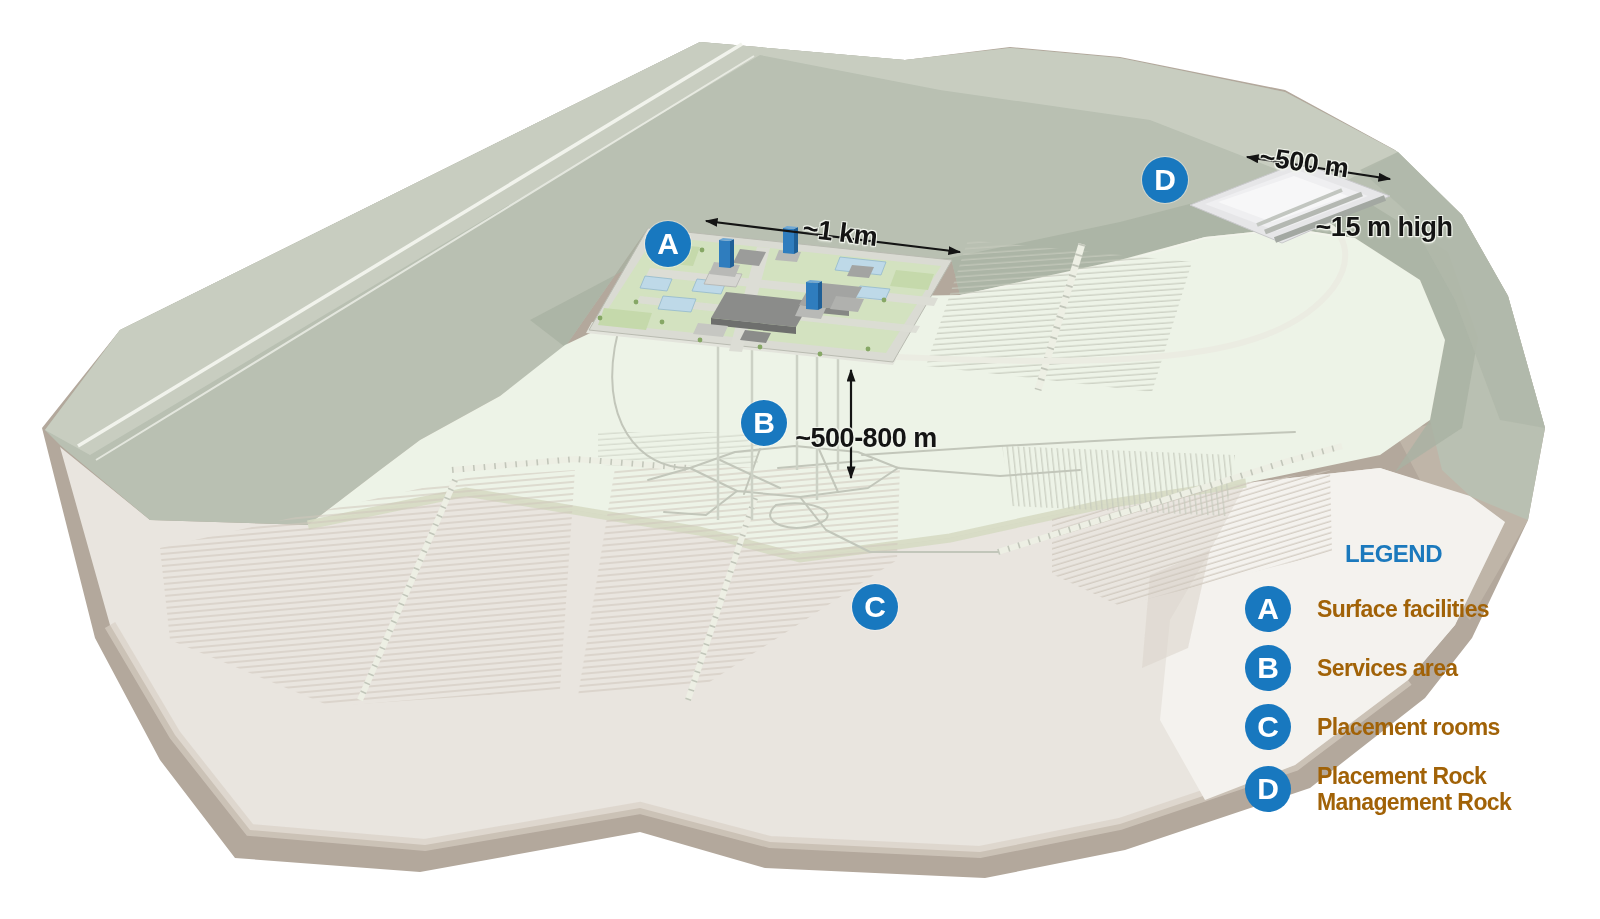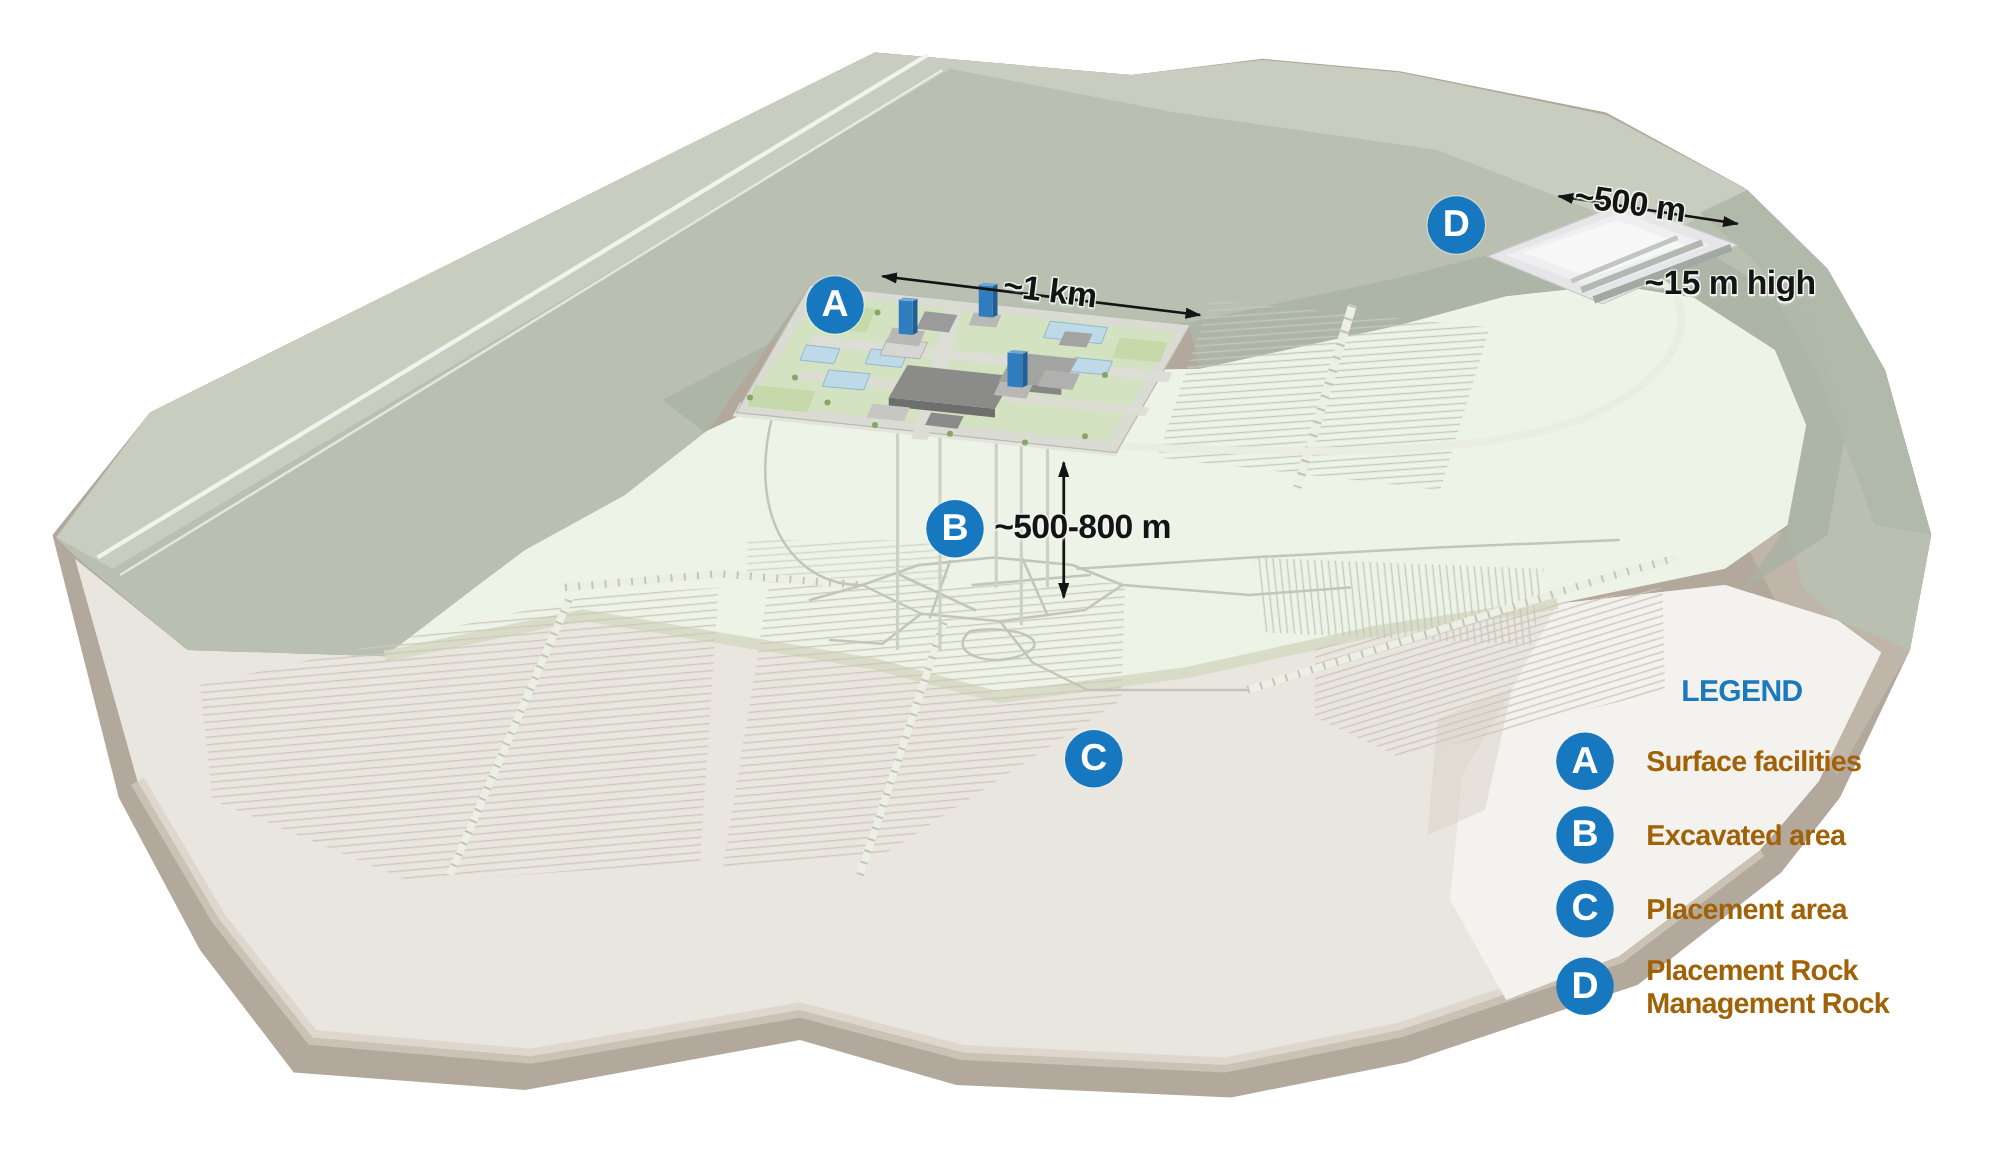--- a/index.html
+++ b/index.html
@@ -233,21 +233,21 @@
 
   <g stroke="#141414" stroke-width="2.2" fill="none">
     <line x1="706" y1="221" x2="960" y2="252" marker-start="url(#arr)" marker-end="url(#arr)"></line>
     <line x1="1247" y1="157" x2="1390" y2="179" marker-start="url(#arr)" marker-end="url(#arr)"></line>
     <line x1="851" y1="370" x2="851" y2="478" marker-start="url(#arr)" marker-end="url(#arr)"></line>
   </g>
 </svg>
 
 <div class="dim" style="left:840px;top:233px;transform:translate(-50%,-50%) rotate(7deg);">~1 km</div>
 
-<div class="dim" style="left:866px;top:422px;transform:translate(-50%,-50%);">~500-800 m</div>
+<div class="dim" style="left:866px;top:438px;transform:translate(-50%,-50%);">~500-800 m</div>
 
 <div class="dim" style="left:1304px;top:163px;transform:translate(-50%,-50%) rotate(8deg);">~500 m</div>
 
 <div class="dim" style="left:1384px;top:207px;transform:translate(-50%,-50%);margin-top:20px;">~15 m high</div>
 
 <div class="marker" style="left:668px;top:244px;">
   <span>A</span>
 </div>
 <div class="marker" style="left:764px;top:423px;">
   <span>B</span>
@@ -270,31 +270,31 @@
       <div>Surface facilities</div>
       <div></div>
     </div>
   </div>
 
   <div class="legend-item">
     <div class="legend-badge">
       <span>B</span>
     </div>
     <div class="legend-label">
-      <div>Excavated area</div>
+      <div>Services area</div>
       <div></div>
     </div>
   </div>
 
   <div class="legend-item">
     <div class="legend-badge">
       <span>C</span>
     </div>
     <div class="legend-label">
-      <div>Placement area</div>
+      <div>Placement rooms</div>
       <div></div>
     </div>
   </div>
 
   <div class="legend-item">
     <div class="legend-badge">
       <span>D</span>
     </div>
     <div class="legend-label">
       <div>Placement Rock</div>

